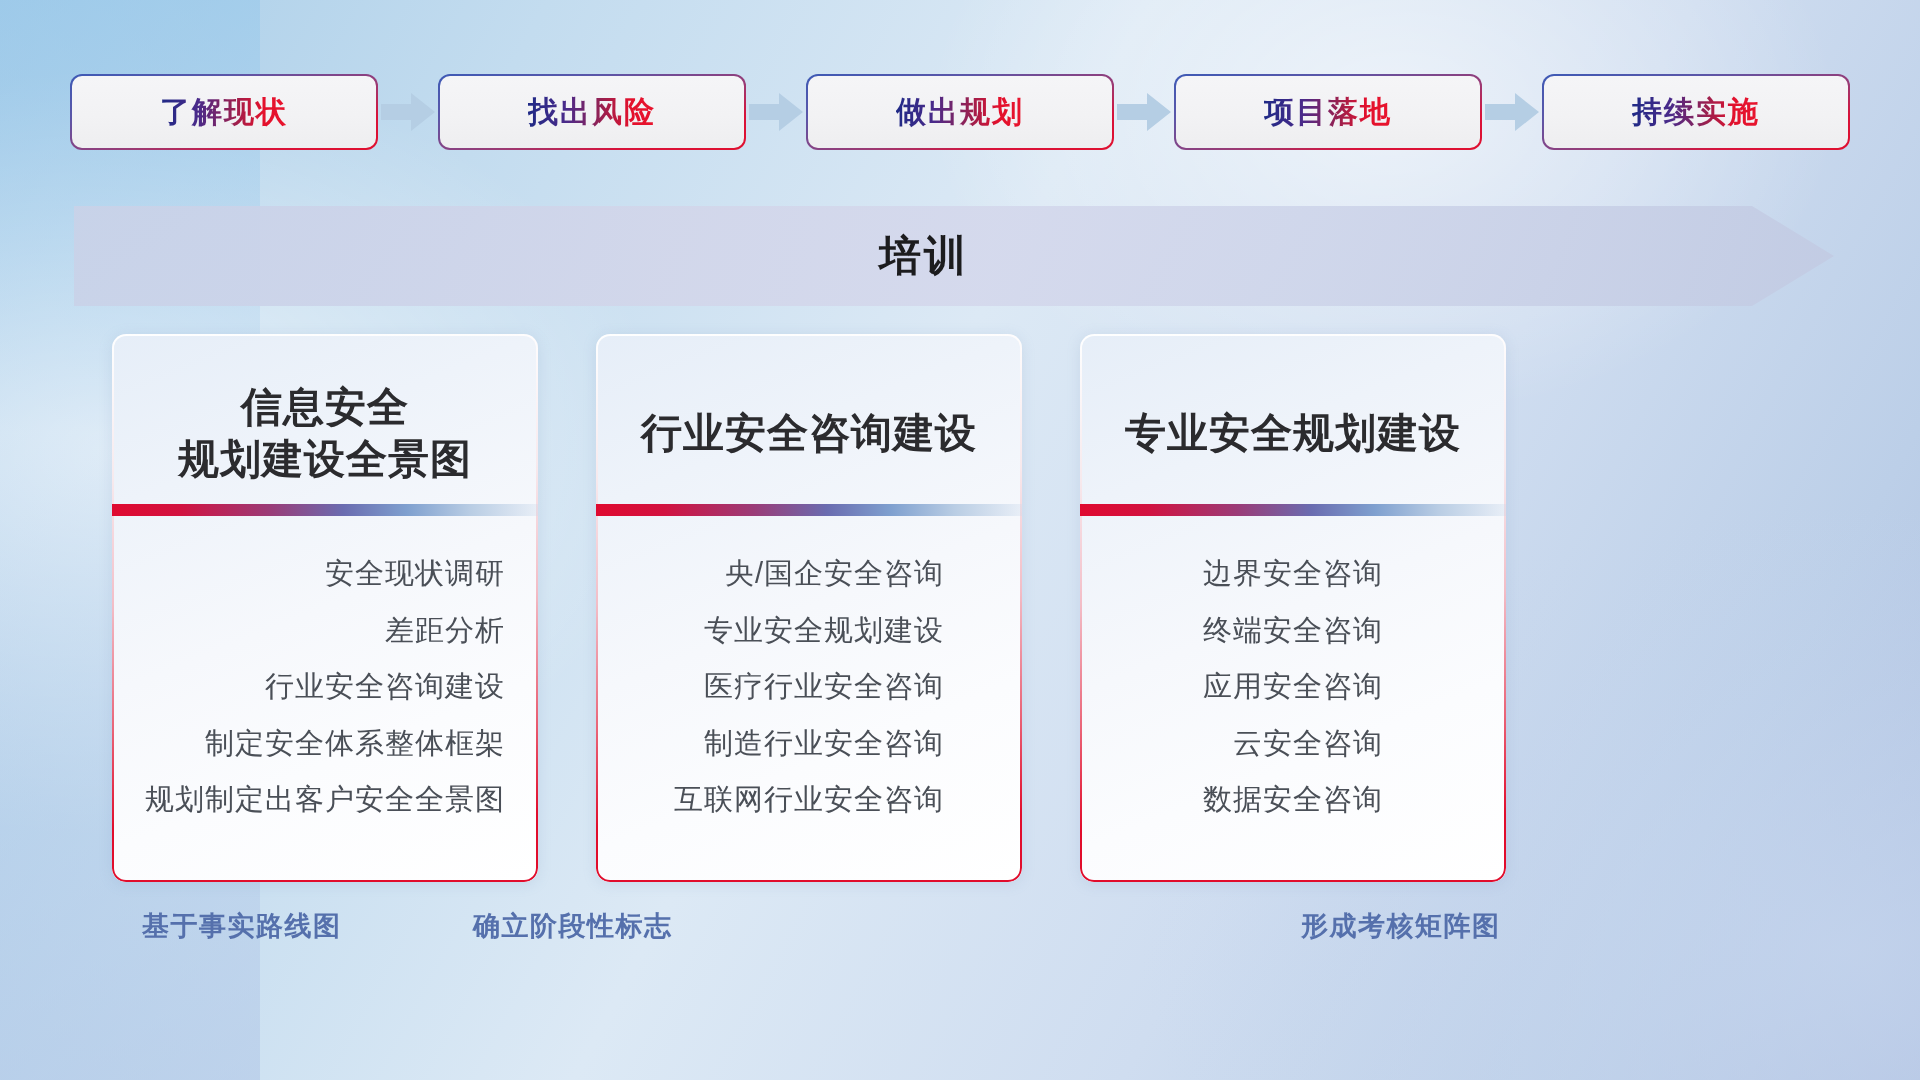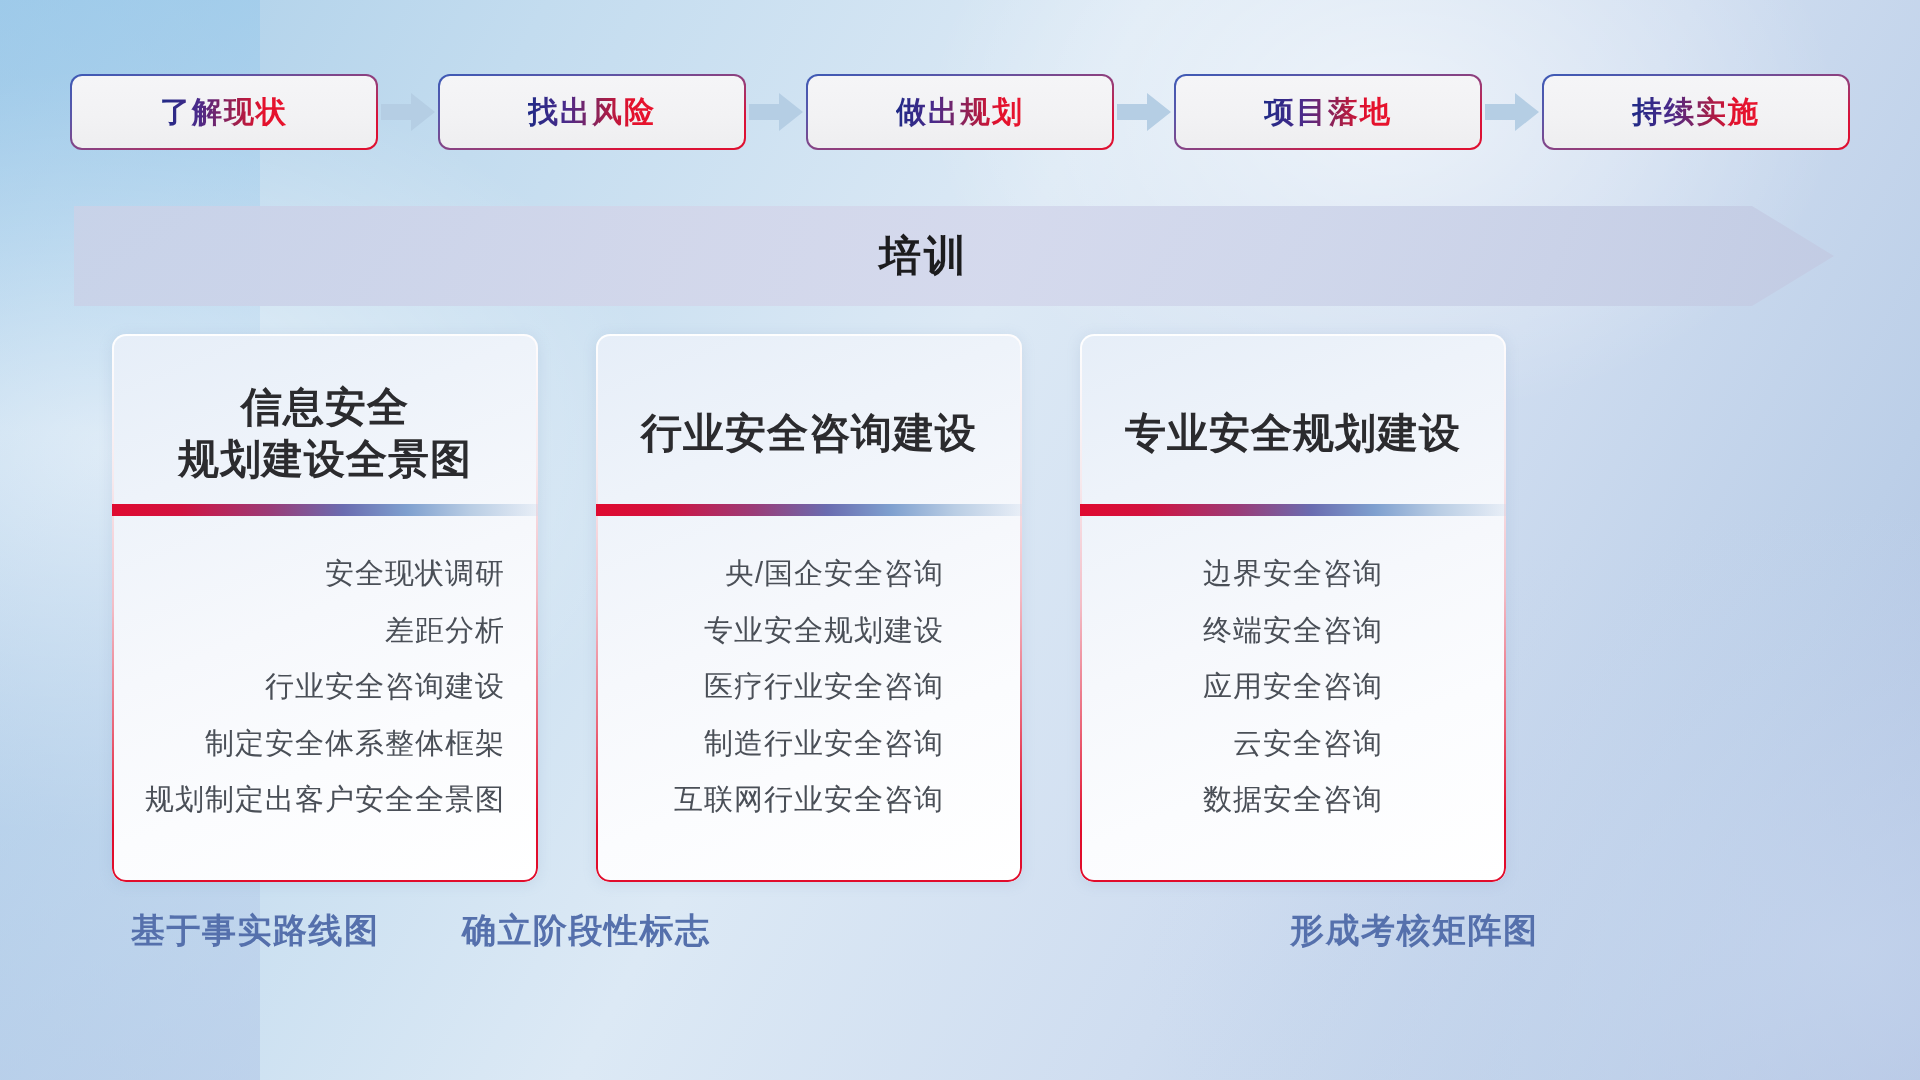--- a/index.html
+++ b/index.html
@@ -204,25 +204,26 @@
   
   .captions {
     position: absolute;
     left: 0;
     top: 908px;
     width: 1920px;
     height: 56px;
   }
   .caption {
     position: absolute;
-    font-size: 34px;
+    font-size: 27px;
     font-weight: bold;
     color: #5570ac;
     letter-spacing: 1.5px;
     white-space: nowrap;
+    margin-left: 11px;
   }
   .cap-0 { left: 131px; }
   .cap-1 { left: 462px; }
   .cap-2 { left: 785px; }
   .cap-3 { left: 1290px; }
 </style>
 </head>
 <body>
 
 <div class="slide">

